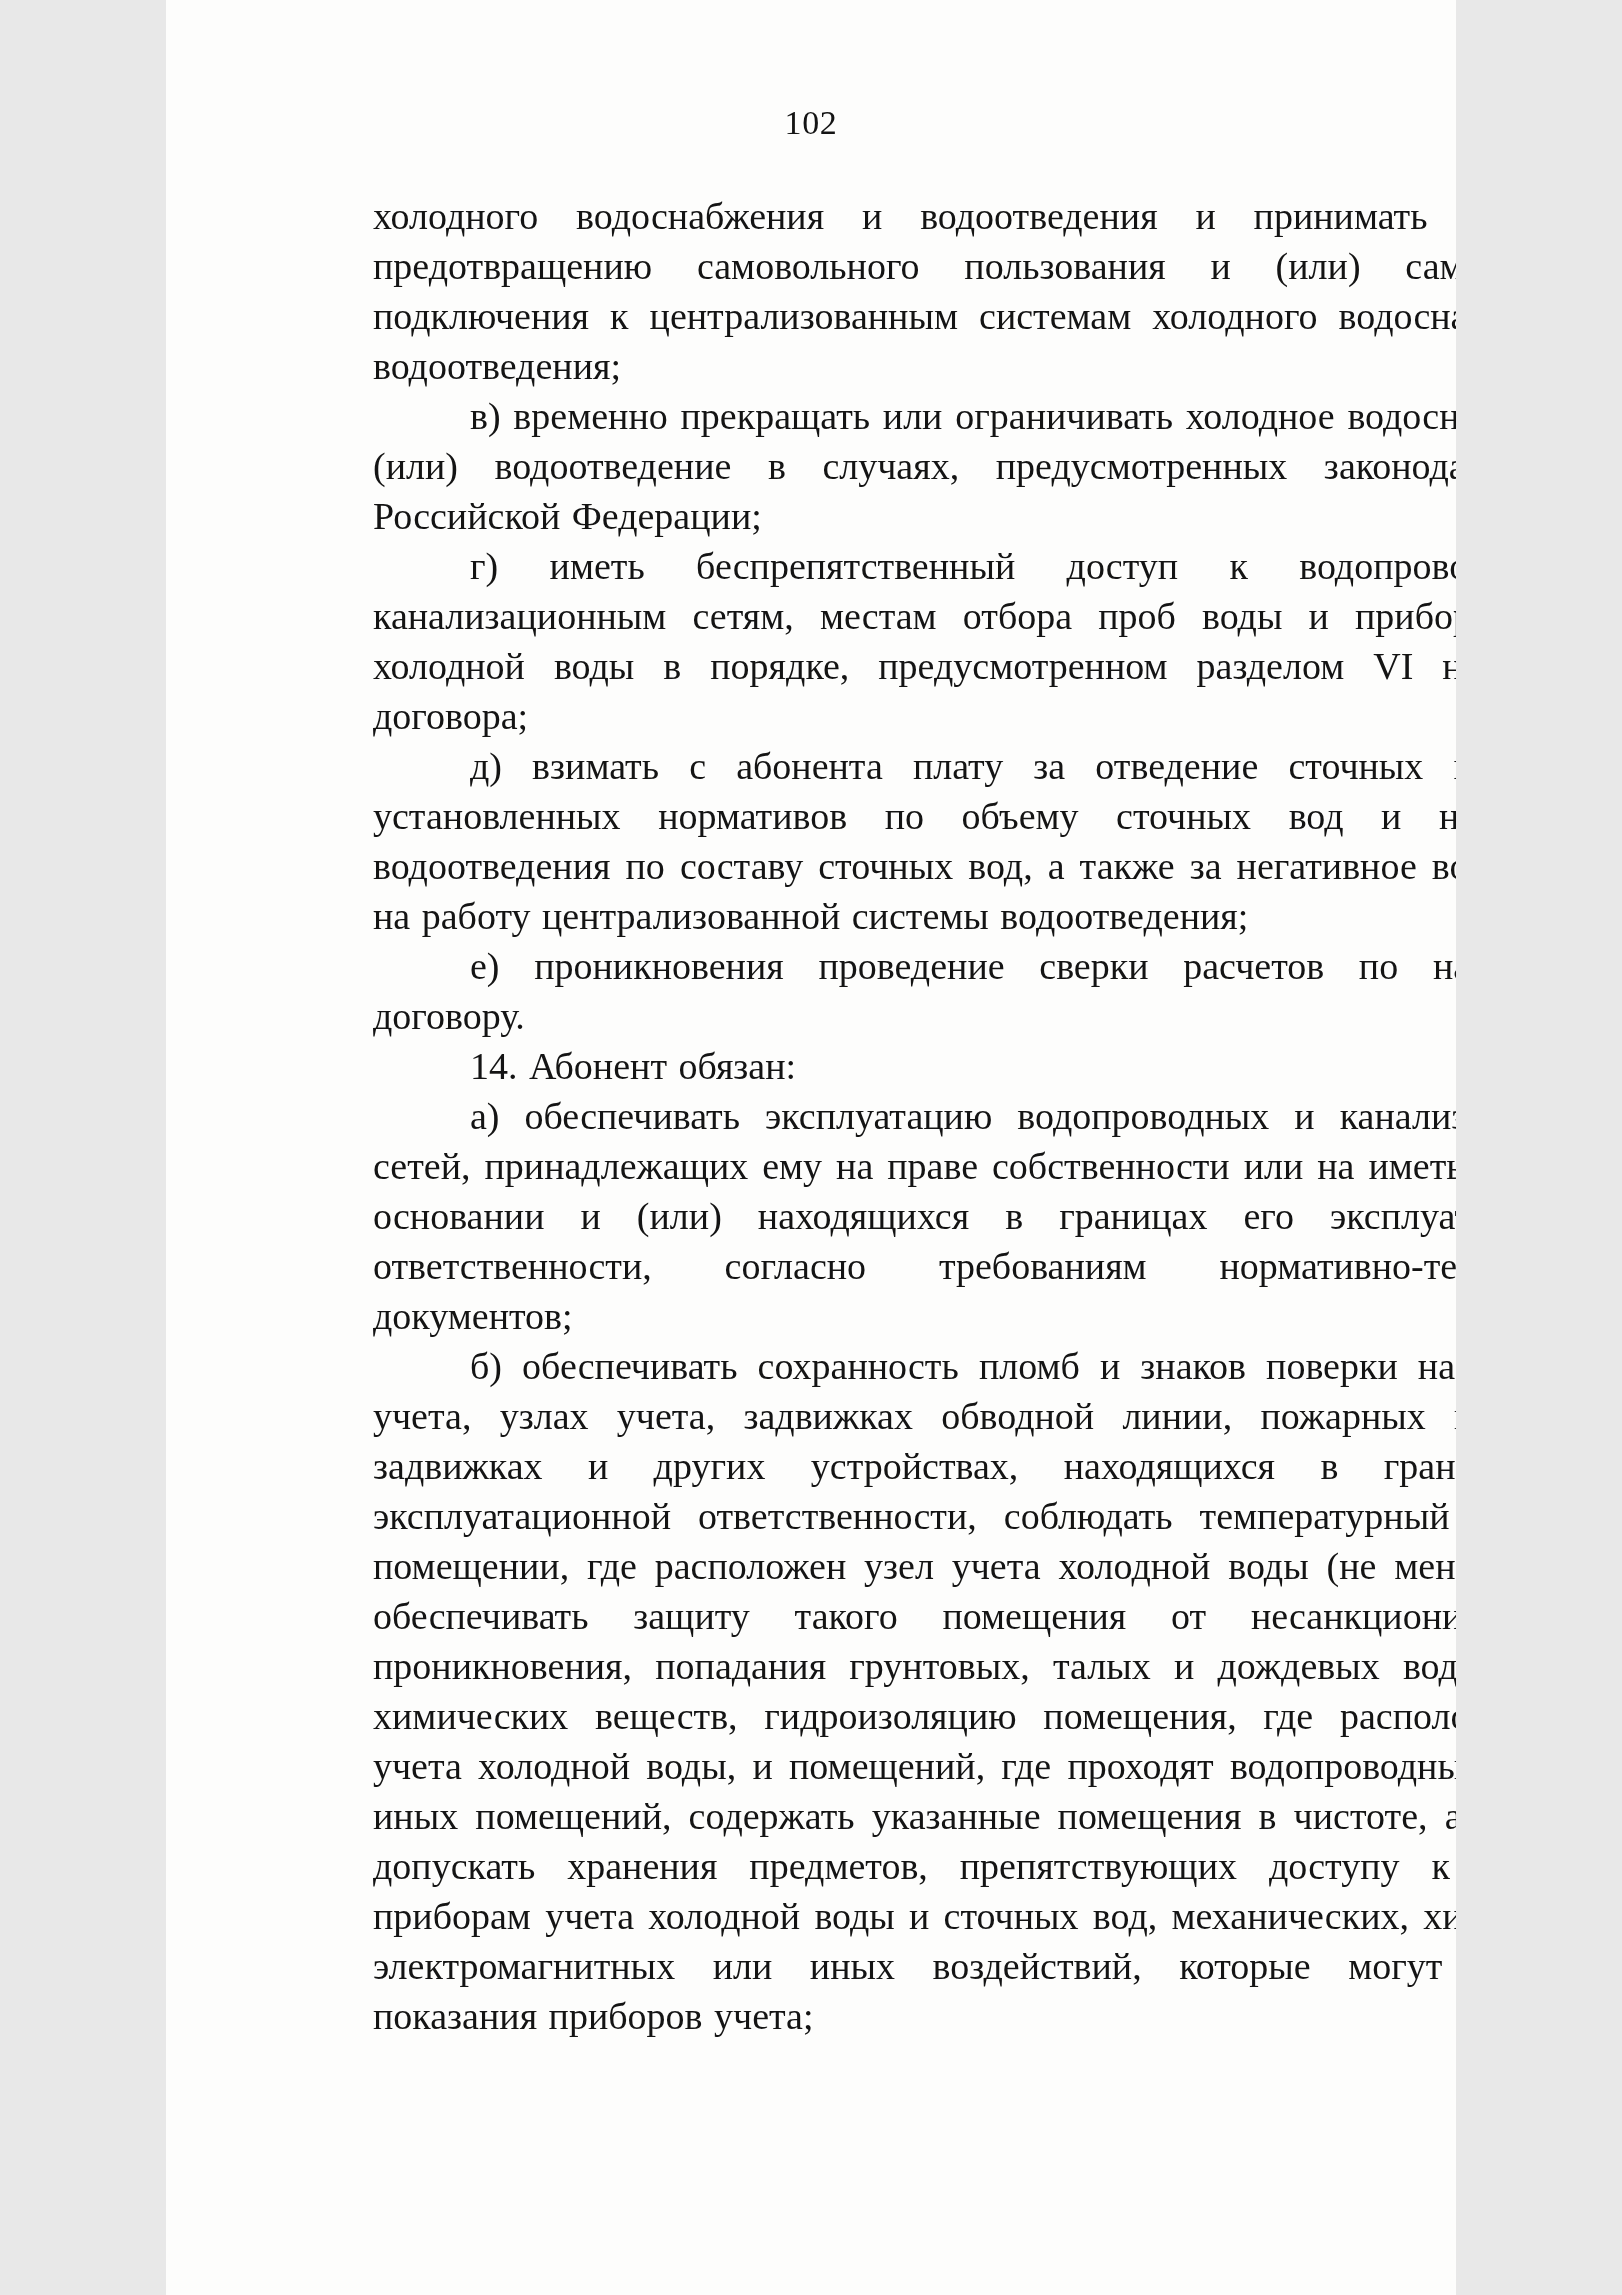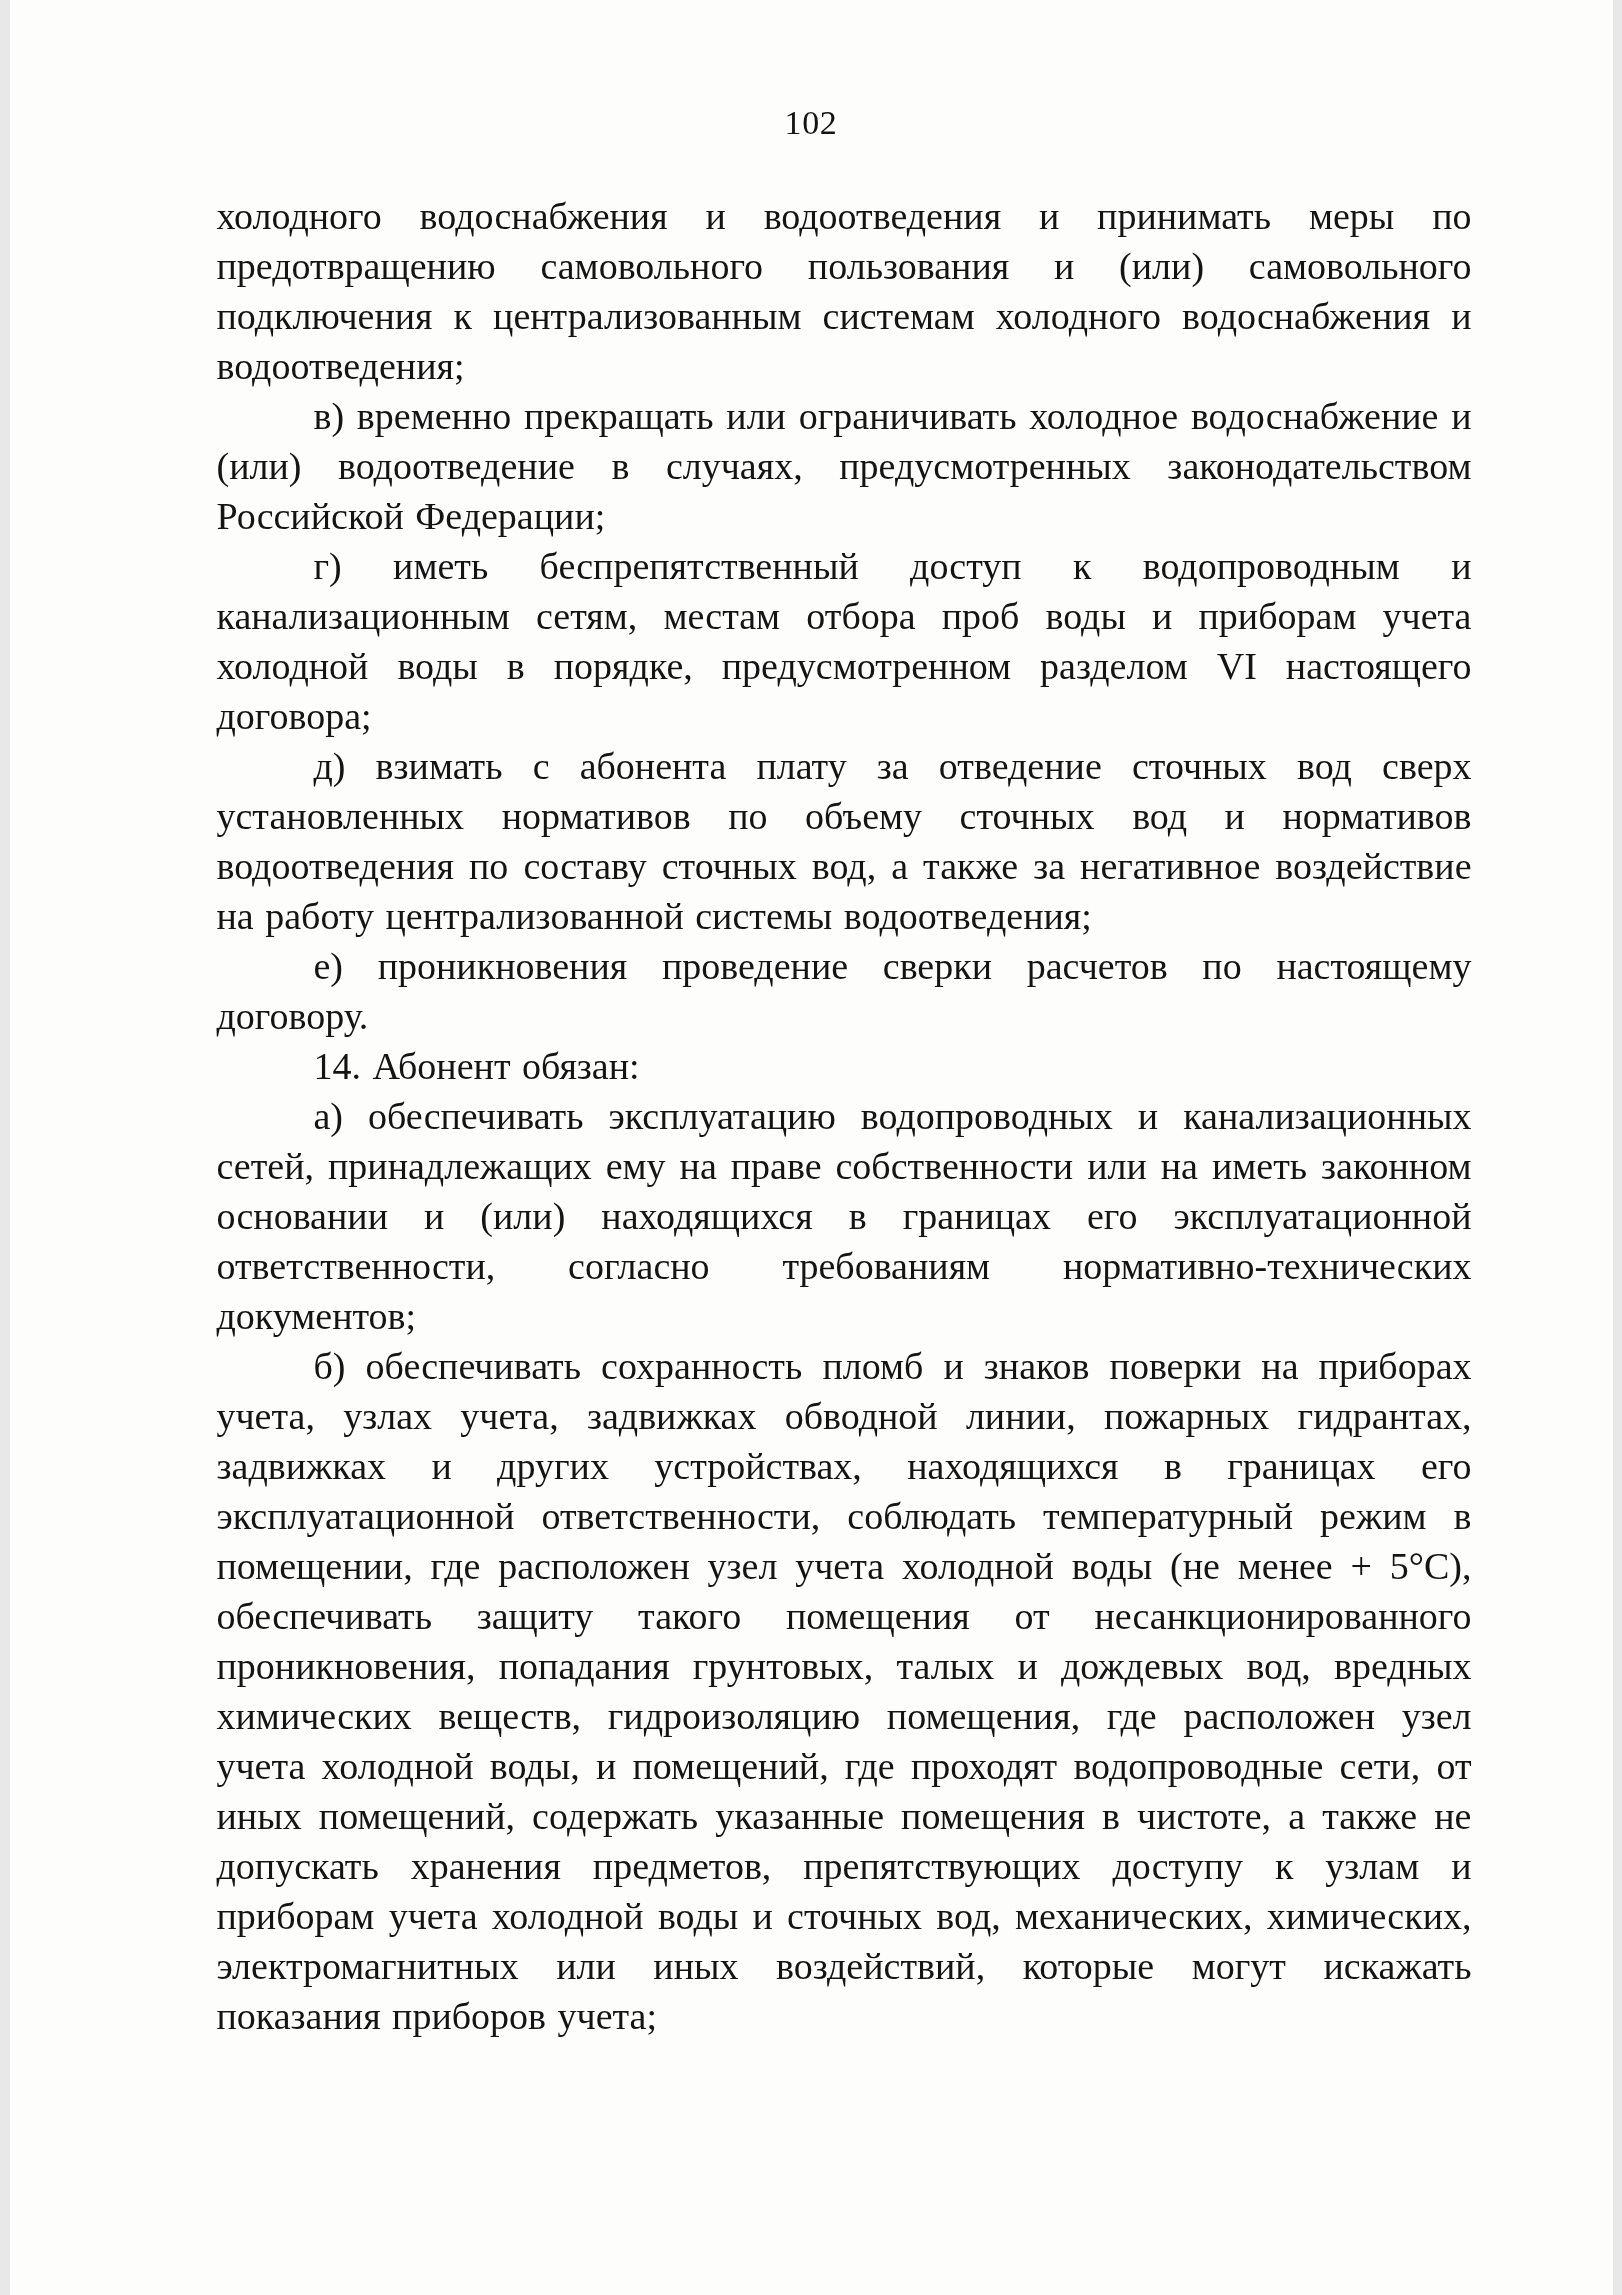--- a/index.html
+++ b/index.html
@@ -2,21 +2,21 @@
 <html lang="ru" style="font-size:10.5px"><head>
 <meta charset="utf-8">
 <style>
   html, body {
     margin: 0;
     padding: 0;
     background: #e8e8e8;
   }
   .page {
     position: relative;
-    width: 1603px;
+    width: 1290px;
     height: 2295px;
     margin: 0 auto;
     background: #fdfdfc;
     color: #141414;
     font-family: "Liberation Serif", "DejaVu Serif", serif;
     overflow: hidden;
   }
   .page-number {
     position: absolute;
     top: 103px;

